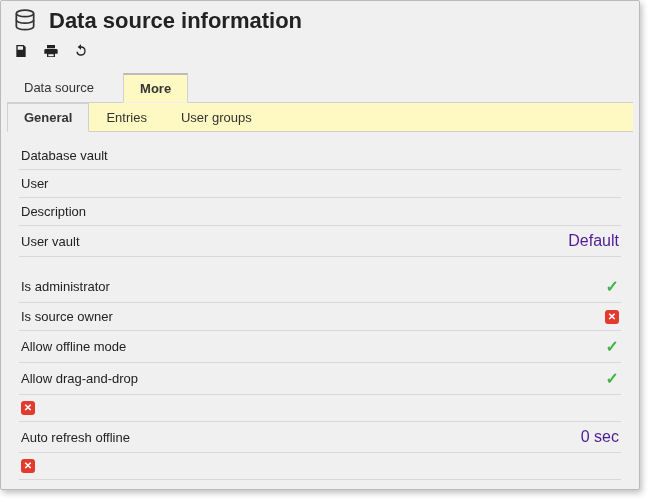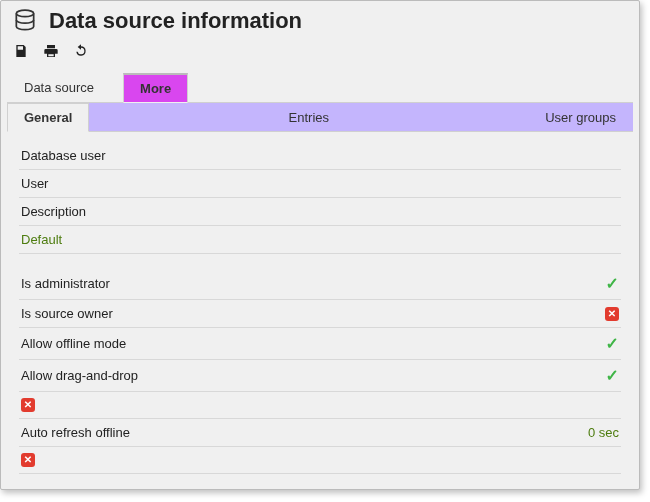--- a/index.html
+++ b/index.html
@@ -56,31 +56,30 @@
     font-size: 13px;
     color: #333;
     border:1px solid transparent;
     border-bottom:none;
     cursor:pointer;
     background:transparent;
     margin-bottom:-1px;
   }
   .tab.active {
     font-weight:700;
-    background:#d946ef;
+    background:#fef9c3;
     border-color:#d0d0d0;
     border-top:2px solid #bbb;
     border-bottom:1px solid #f0f0f0;
   }
   .subtabs {
     display:flex;
     border-bottom:1px solid #d0d0d0;
     margin: 0 6px;
-    background:#c4b5fd;
-    justify-content:space-between;
+    background:#fef9c3;
   }
   .subtab {
     padding: 6px 16px;
     font-size: 13px;
     color:#333;
     border:1px solid transparent;
     border-bottom:none;
     cursor:pointer;
     margin-bottom:-1px;
   }
@@ -96,21 +95,21 @@
   .row {
     display:flex;
     justify-content:space-between;
     align-items:center;
     font-size: 13px;
     color:#222;
     padding: 6px 2px;
     border-bottom:1px solid #d8d8d8;
   }
   .row .label { flex:1; }
-  .row .value { color:#4d7c0f; font-size:13px; }
+  .row .value { color:#4c1d95; font-size:16px; }
   .spacer { height:14px; }
   .check-icon { color:#3fb547; font-size:16px; font-weight:bold; }
   .deny-icon  {
     width:14px; height:14px; border-radius:3px;
     background:#e23b2e;
     display:inline-flex; align-items:center; justify-content:center;
     color:#fff; font-size:10px; font-weight:bold; line-height:1;
   }
 </style>
 </head>
@@ -153,32 +152,33 @@
     </div>
   <div class="subtabs" id="secondary-tabs">
       <div class="subtab active">General</div>
       <div class="subtab">Entries</div>
       <div class="subtab">User groups</div>
     </div>
 
   <div class="content">
     <div id="text-rows">
         <div class="row">
-          <span class="label">Database user</span>
+          <span class="label">Database vault</span>
           <span class="value"></span>
         </div>
         <div class="row">
           <span class="label">User</span>
           <span class="value"></span>
         </div>
         <div class="row">
           <span class="label">Description</span>
           <span class="value"></span>
         </div>
         <div class="row">
+          <span class="label">User vault</span>
           <span class="value">Default</span>
         </div>
       </div>
     <div class="spacer"></div>
     <div id="flag-rows">
         <div class="row">
           <span class="label">Is administrator</span>
           <span class="check-icon">✓</span>
         </div>
         <div class="row">

